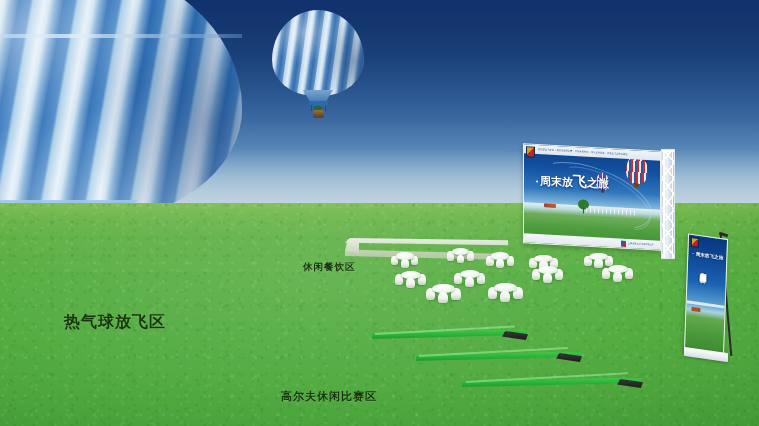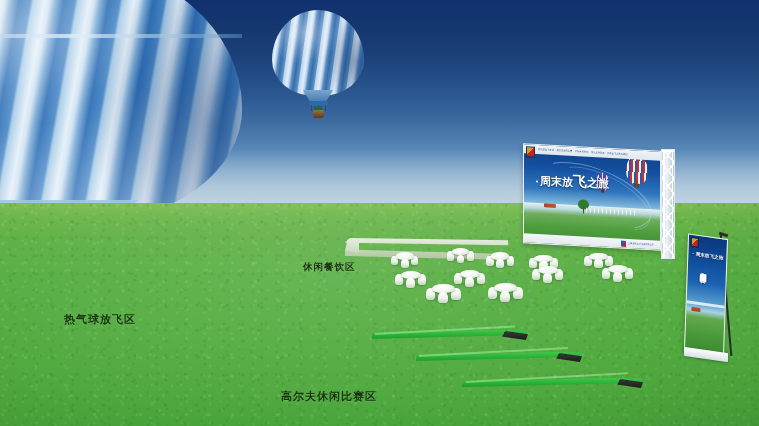--- a/index.html
+++ b/index.html
@@ -576,17 +576,17 @@
       </div>
       <div class="mat" style="left: 462px; top: 378px; width: 180px;">
         <div class="mat-body"></div>
         <div class="mat-stripe"></div>
         <div class="mat-tee"></div>
         <div class="mat-hole" style="right: 14px; top: 1.5px;"></div>
         <div class="mat-hole" style="right: 21px; top: 2.3px;"></div>
       </div>
     </div>
 
-  <div class="glabel" style="left:64px; top:312px; font-size:11px;">热气球放飞区</div>
+  <div class="glabel" style="left:64px; top:312px; font-size:16px;">热气球放飞区</div>
   <div class="glabel" style="left:303px; top:261px; font-size:9.5px;">休闲餐饮区</div>
   <div class="glabel" style="left:281px; top:389px; font-size:11px;">高尔夫休闲比赛区</div>
 
 </div>
 
 </body></html>

